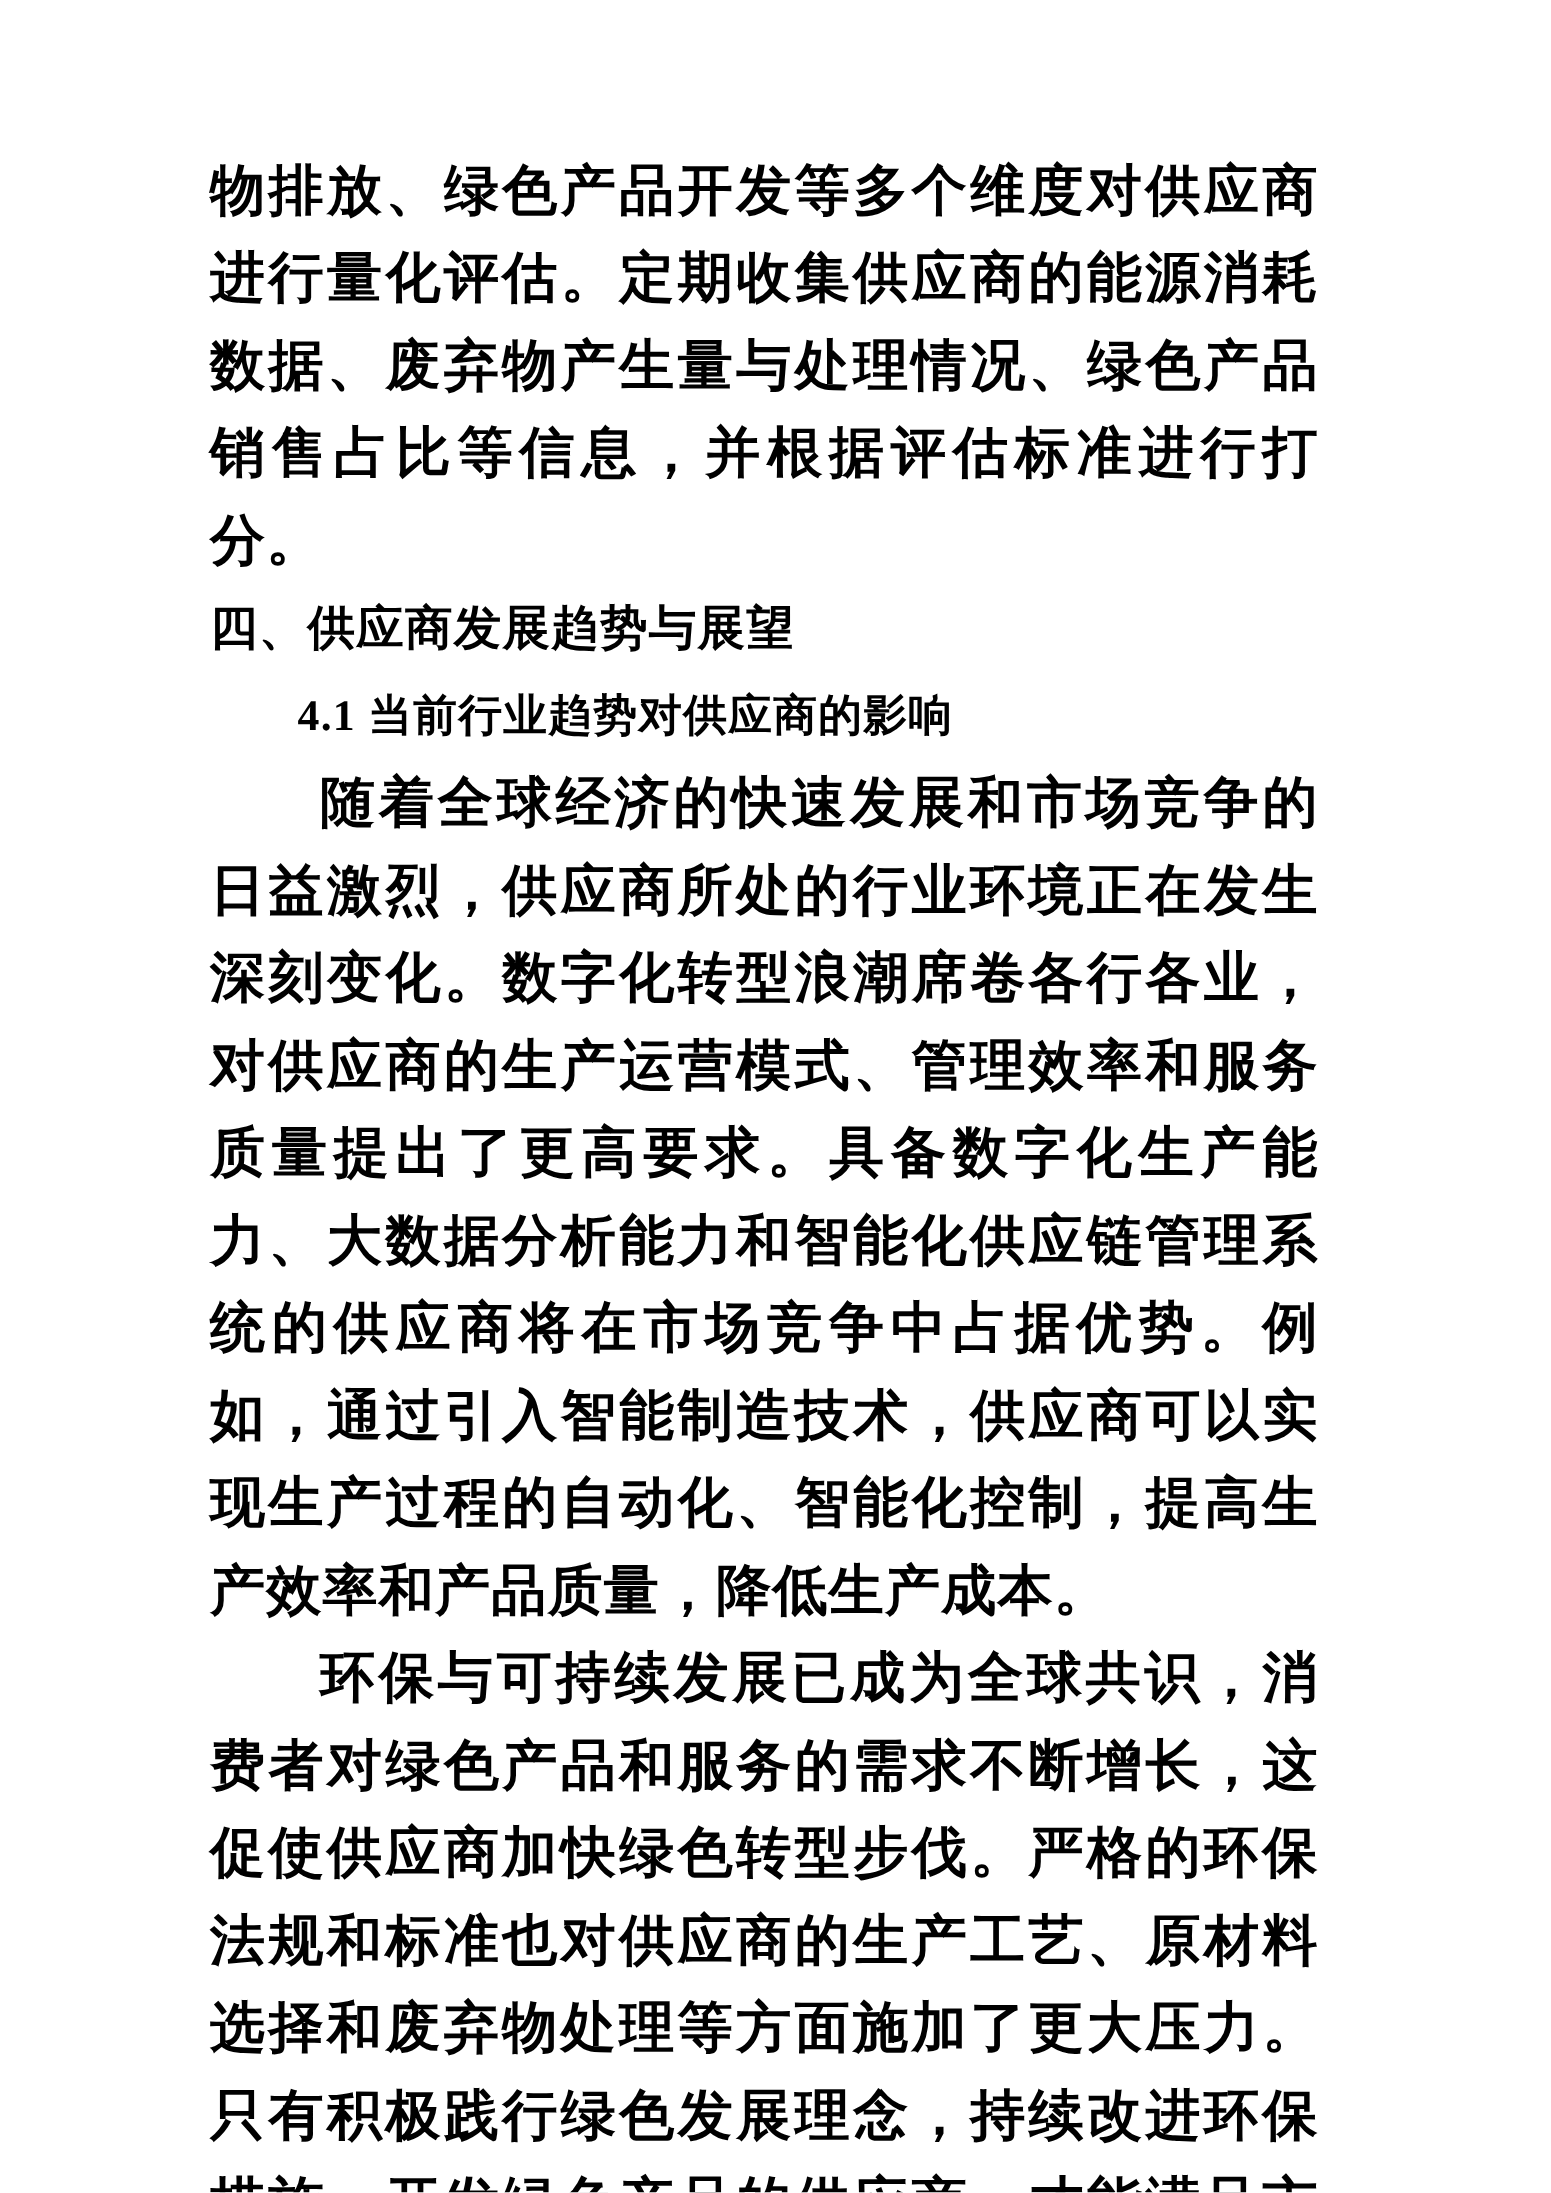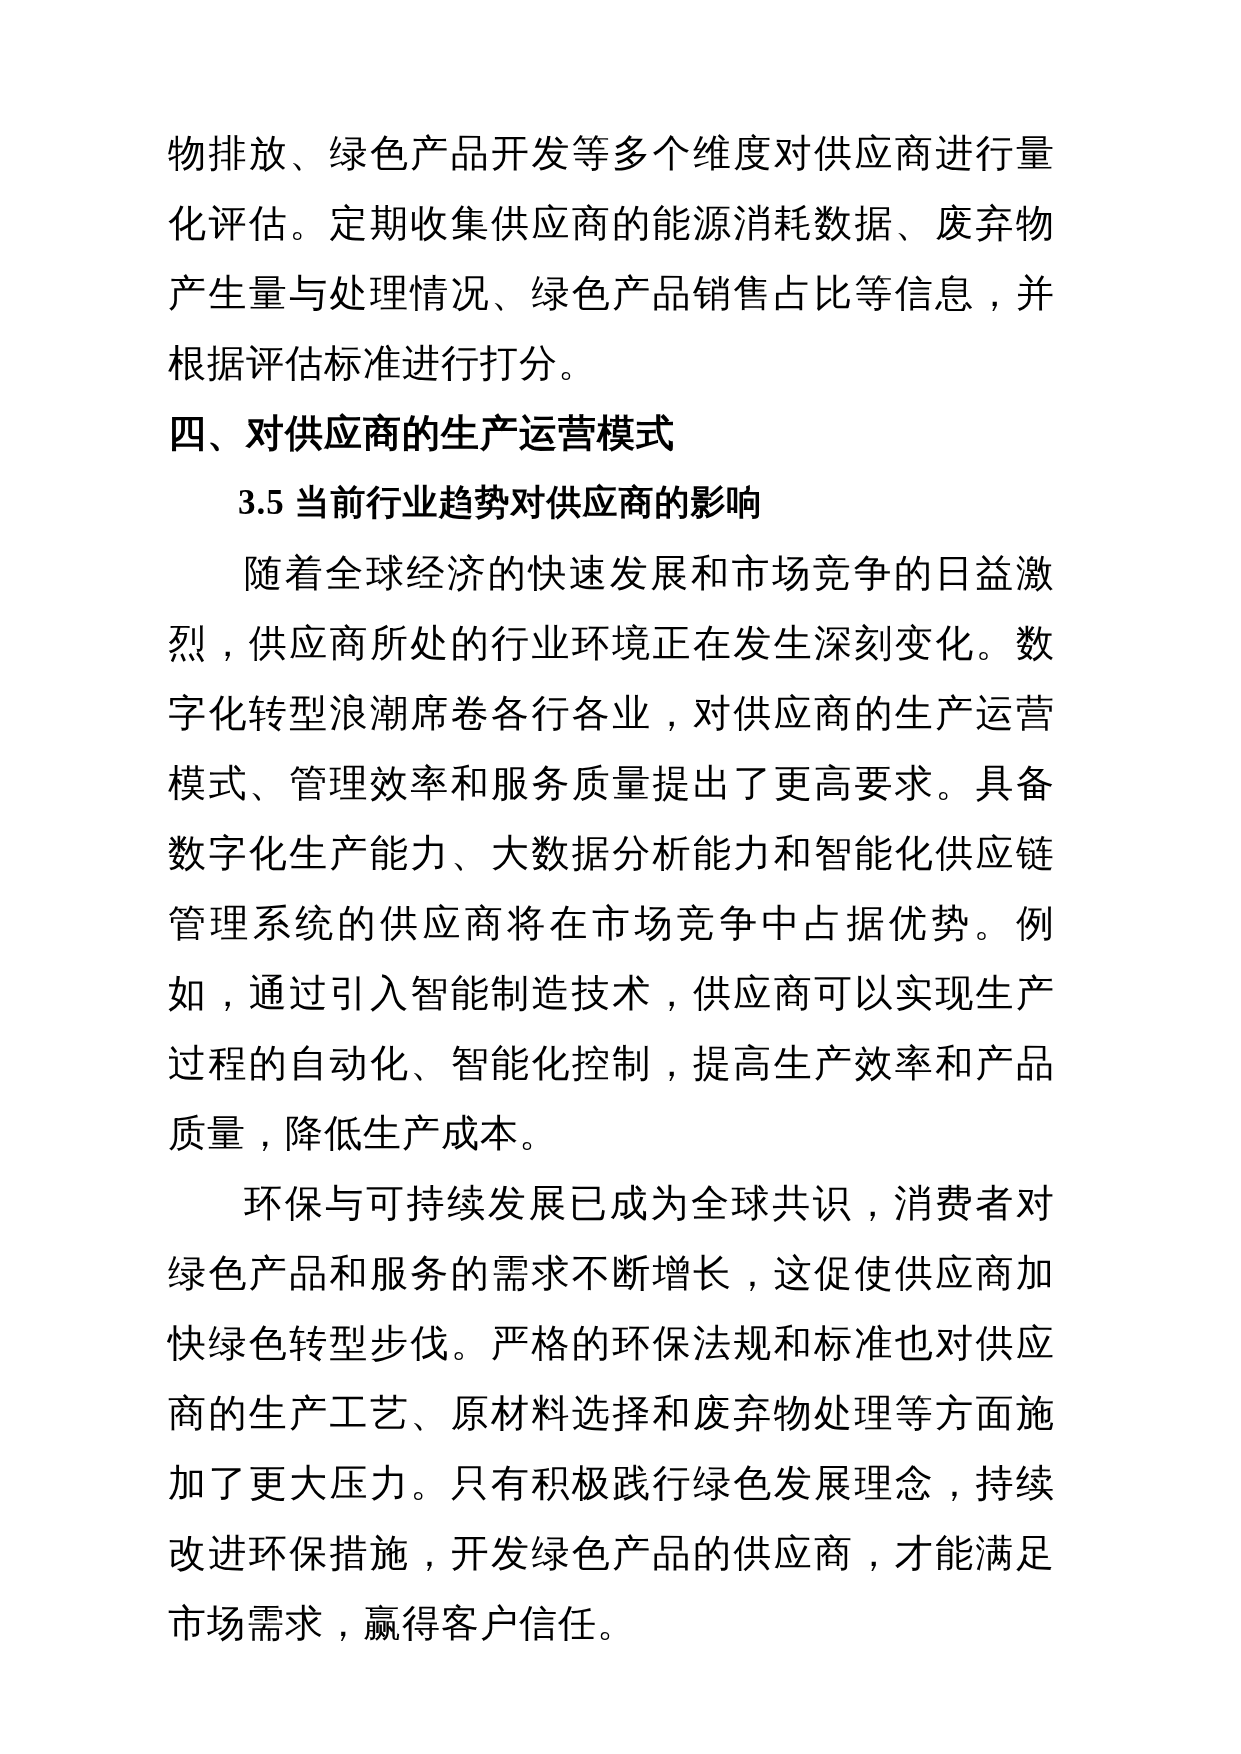--- a/index.html
+++ b/index.html
@@ -15,26 +15,27 @@
     margin: 0 auto;
     background: #ffffff;
     box-sizing: border-box;
     padding: 118px 186px 0 168px;
     overflow: hidden;
     font-family: "Liberation Serif", "DejaVu Serif", serif;
     color: #000000;
   }
   .body-text {
     margin: 0;
-    font-size: 38px;
+    font-size: 44px;
     line-height: 70px;
     text-align: justify;
     text-justify: inter-ideograph;
     letter-spacing: 1px;
     word-break: break-all;
+    font-weight: bold;
   }
   .indent-2em {
     text-indent: 2em;
   }
   .section-heading {
     margin: 0;
     font-size: 38px;
     font-weight: bold;
     line-height: 70px;
     letter-spacing: 1px;
@@ -49,21 +50,21 @@
   }
 </style>
 </head>
 <body>
 
 <div class="page">
 
   <p class="body-text">物排放、绿色产品开发等多个维度对供应商进行量化评估。定期收集供应商的能源消耗数据、废弃物产生量与处理情况、绿色产品销售占比等信息，并根据评估标准进行打分。</p>
 
 
-  <h2 class="section-heading">四、对供应商的生产运营模式</h2>
+  <h2 class="section-heading">四、供应商发展趋势与展望</h2>
 
-  <h3 class="subsection-heading">3.5 当前行业趋势对供应商的影响</h3>
+  <h3 class="subsection-heading">4.1 当前行业趋势对供应商的影响</h3>
 
   <p class="body-text indent-2em">随着全球经济的快速发展和市场竞争的日益激烈，供应商所处的行业环境正在发生深刻变化。数字化转型浪潮席卷各行各业，对供应商的生产运营模式、管理效率和服务质量提出了更高要求。具备数字化生产能力、大数据分析能力和智能化供应链管理系统的供应商将在市场竞争中占据优势。例如，通过引入智能制造技术，供应商可以实现生产过程的自动化、智能化控制，提高生产效率和产品质量，降低生产成本。</p>
 
   <p class="body-text indent-2em">环保与可持续发展已成为全球共识，消费者对绿色产品和服务的需求不断增长，这促使供应商加快绿色转型步伐。严格的环保法规和标准也对供应商的生产工艺、原材料选择和废弃物处理等方面施加了更大压力。只有积极践行绿色发展理念，持续改进环保措施，开发绿色产品的供应商，才能满足市场需求，赢得客户信任。</p>
 
 </div>
 
 </body></html>

